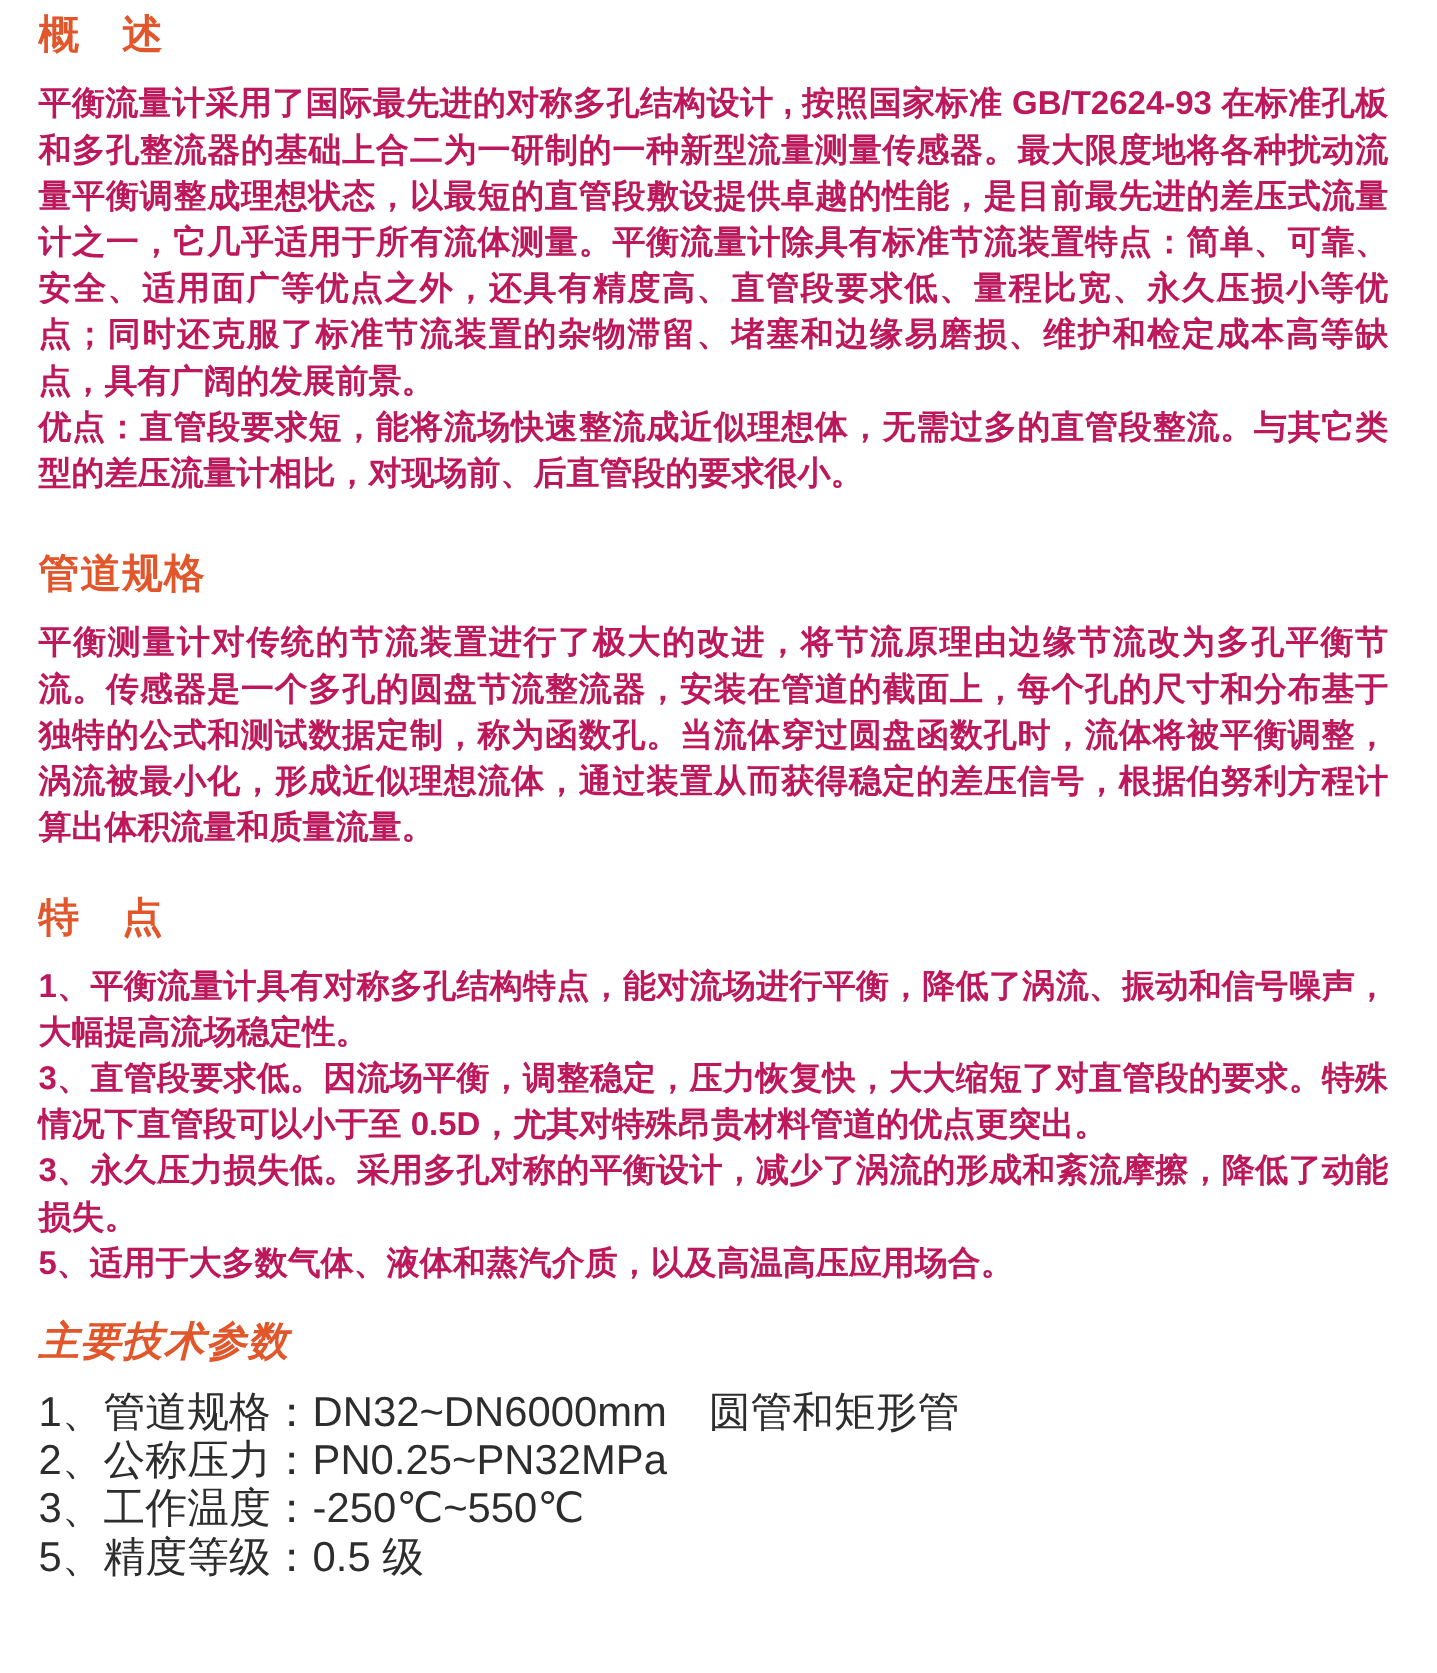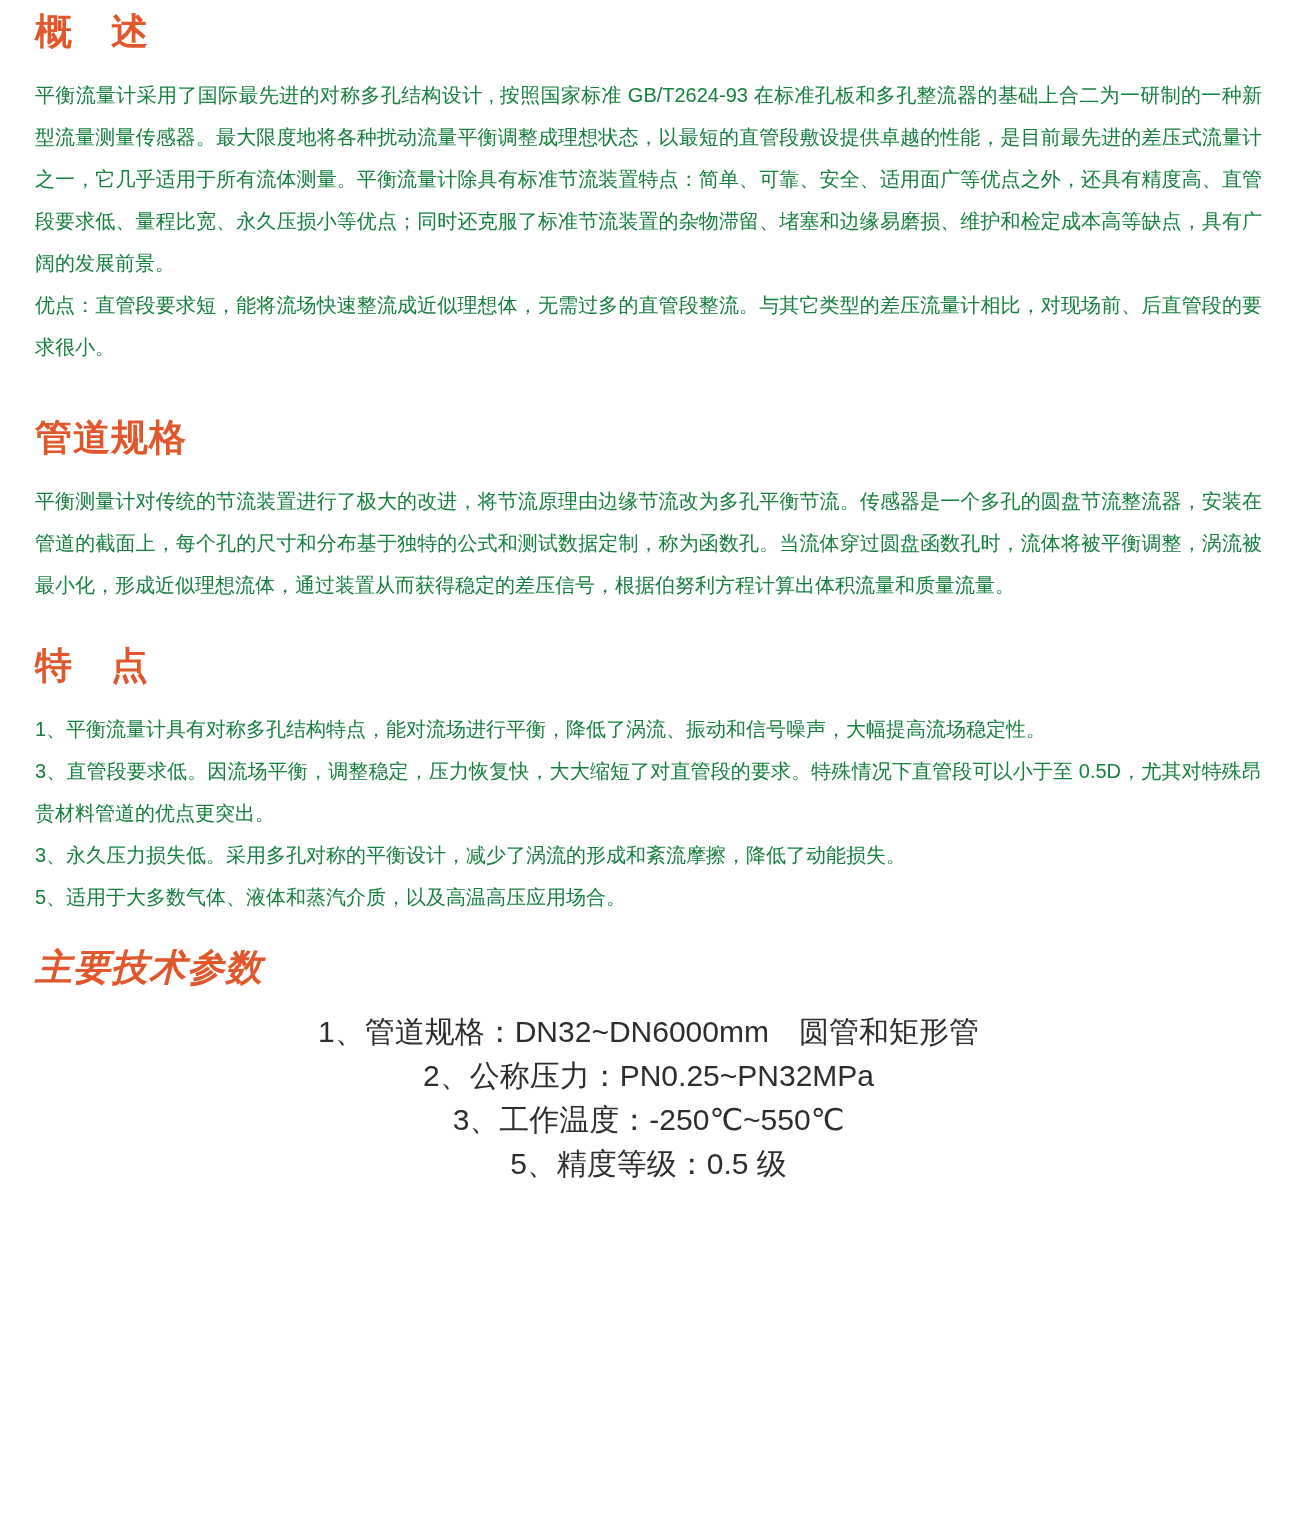--- a/index.html
+++ b/index.html
@@ -28,33 +28,34 @@
     font-size: 37px;
     line-height: 48px;
     font-weight: bold;
     color: #e1562a;
     letter-spacing: 1px;
   }
   .sec-features h2.heading { }
   .sec-params  h2.heading  { margin-bottom: 18px; font-style: italic; }
   p.body {
     margin: 0;
-    font-size: 20px;
+    font-size: 30px;
     line-height: 42px;
-    color: #15803d;
+    color: #be185d;
     text-align: justify;
     text-justify: inter-ideograph;
     word-break: break-all;
+    font-weight: bold;
   }
   p.param {
     margin: 0;
-    font-size: 30px;
+    font-size: 38px;
     line-height: 44px;
     color: #2d2d2d;
-    text-align: center;
+    text-align: left;
   }
 </style>
 </head>
 <body>
 
 <main class="doc">
 
   <section class="sec sec-overview">
     <h2 class="heading">概　述</h2>
     <p class="body">平衡流量计采用了国际最先进的对称多孔结构设计 , 按照国家标准 GB/T2624-93 在标准孔板和多孔整流器的基础上合二为一研制的一种新型流量测量传感器。最大限度地将各种扰动流量平衡调整成理想状态，以最短的直管段敷设提供卓越的性能，是目前最先进的差压式流量计之一，它几乎适用于所有流体测量。平衡流量计除具有标准节流装置特点：简单、可靠、安全、适用面广等优点之外，还具有精度高、直管段要求低、量程比宽、永久压损小等优点；同时还克服了标准节流装置的杂物滞留、堵塞和边缘易磨损、维护和检定成本高等缺点，具有广阔的发展前景。</p>

